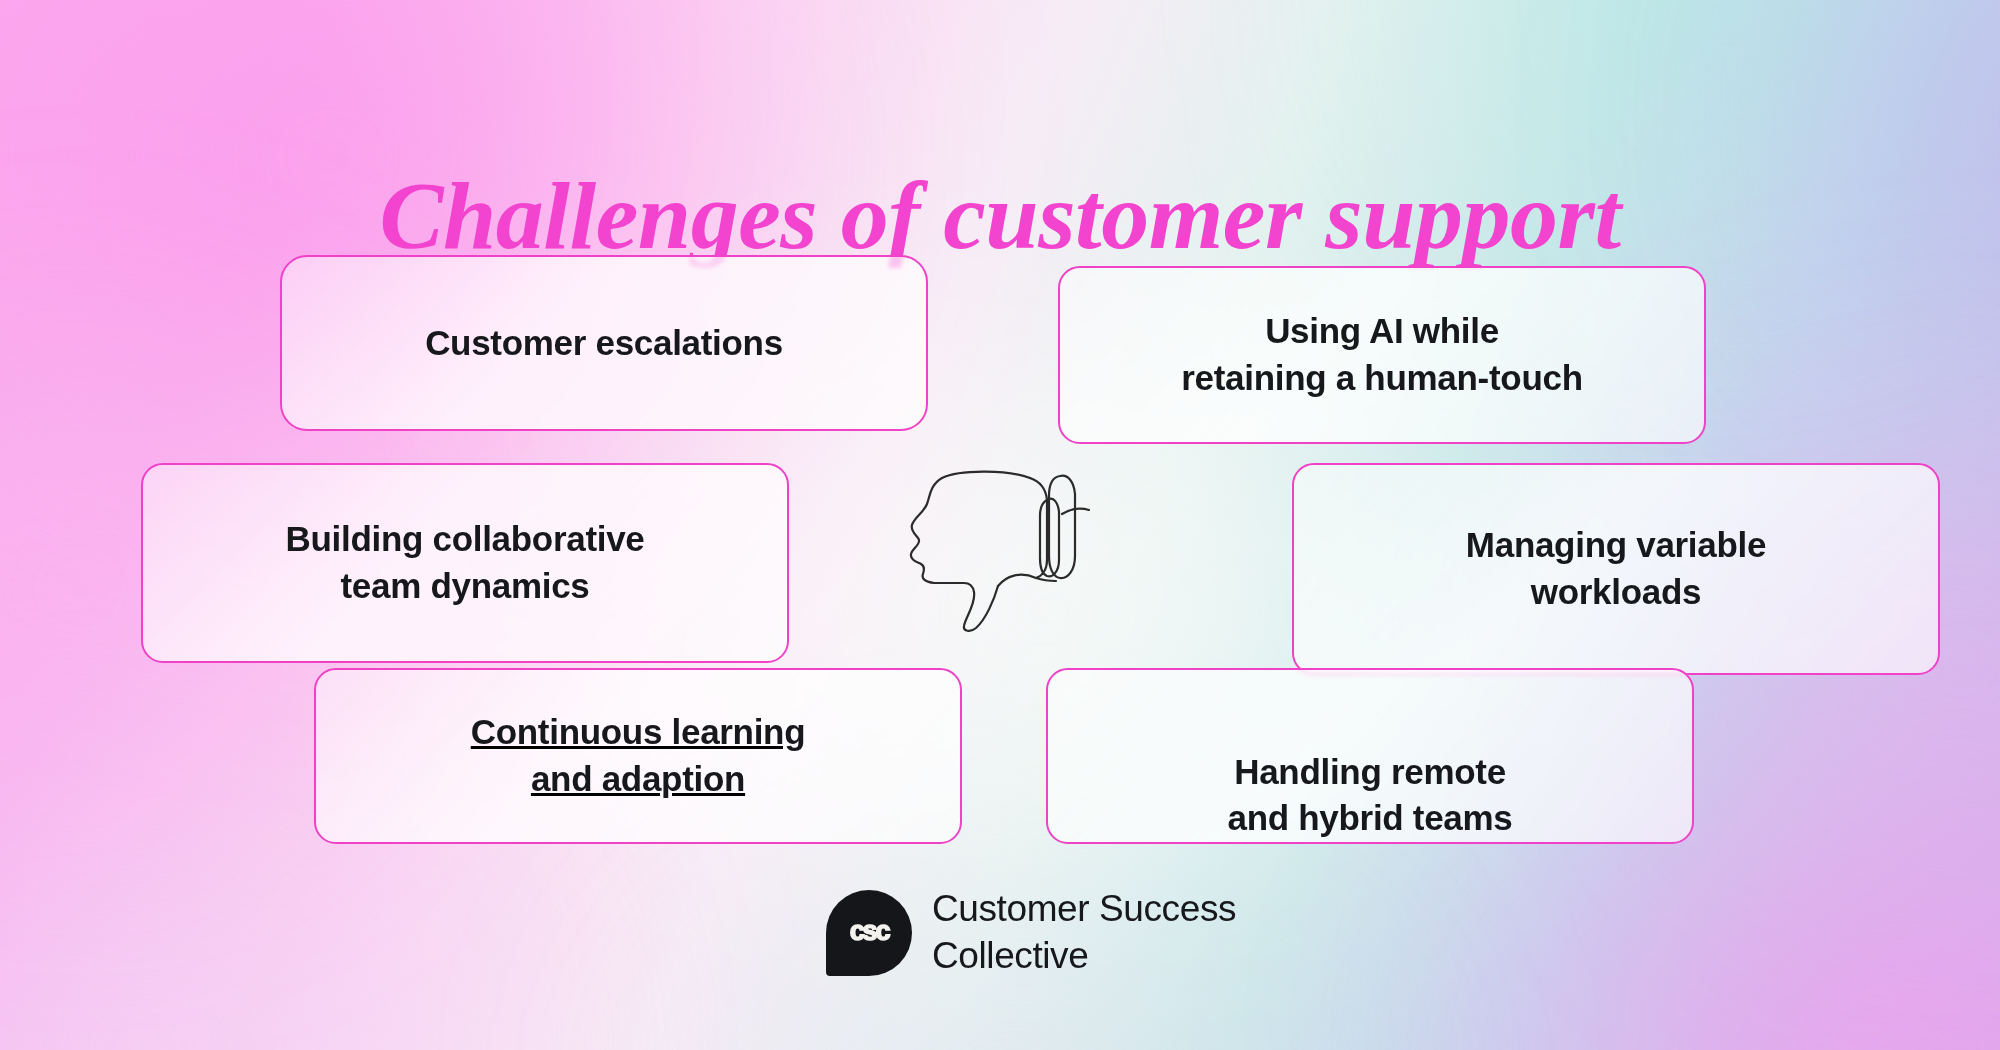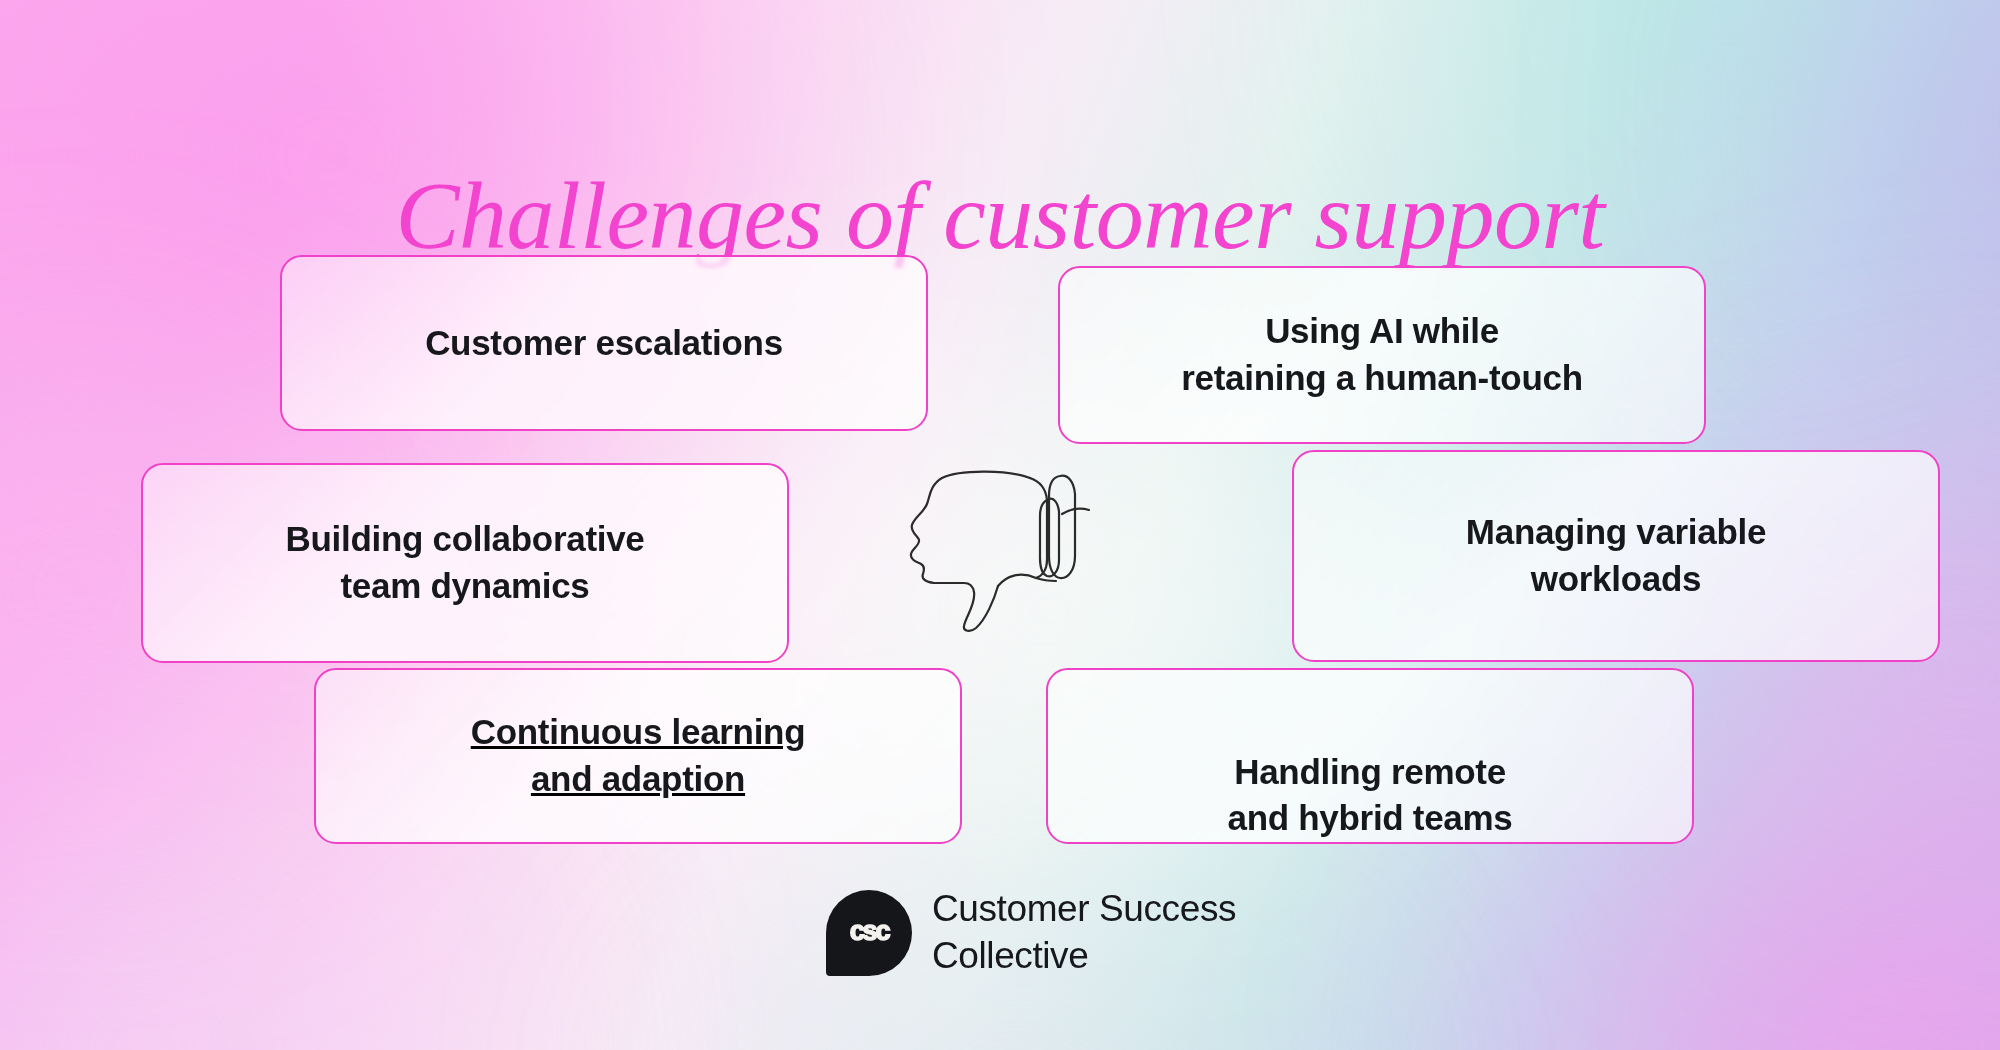--- a/index.html
+++ b/index.html
@@ -91,21 +91,21 @@
 
   
   #title {
     position: absolute;
     left: 0;
     top: 104px;
     width: 2000px;
     text-align: center;
     font-family: "Liberation Serif", "DejaVu Serif", serif;
     font-style: italic;
-    font-weight: 400;
+    font-weight: 700;
     font-size: 96px;
     line-height: 1;
     letter-spacing: -0.5px;
     color: #f244ce;
     white-space: nowrap;
   }
 
   
   .card {
     position: absolute;
@@ -127,24 +127,24 @@
     font-weight: 700;
     font-size: 35px;
     line-height: 1.33;
     color: #17181c;
     letter-spacing: -0.3px;
     white-space: pre-line;
     padding: 0 24px;
   }
 
   
-  #card-escalations      { left: 280px;  top: 255px; width: 648px;  height: 176px; }
+  #card-escalations      { left: 280px;  top: 255px; width: 648px;  height: 176px; border-radius: 27px; }
   #card-ai-human         { left: 1058px; top: 266px; width: 648px;  height: 178px; }
   #card-team-dynamics    { left: 108px;  top: 463px; width: 648px;  height: 200px; margin-left: 33px; }
-  #card-workloads        { left: 1292px; top: 450px; width: 648px;  height: 212px; }
+  #card-workloads        { left: 1292px; top: 463px; width: 648px;  height: 212px; }
   #card-learning         { left: 314px;  top: 668px; width: 648px;  height: 176px; text-decoration: underline; }
   #card-remote-hybrid    { left: 1046px; top: 668px; width: 648px;  height: 176px; align-items: flex-end; }
 
   
   #center-illustration {
     position: absolute;
     left: 890px;
     top: 452px;
     width: 200px;
     height: 182px;

